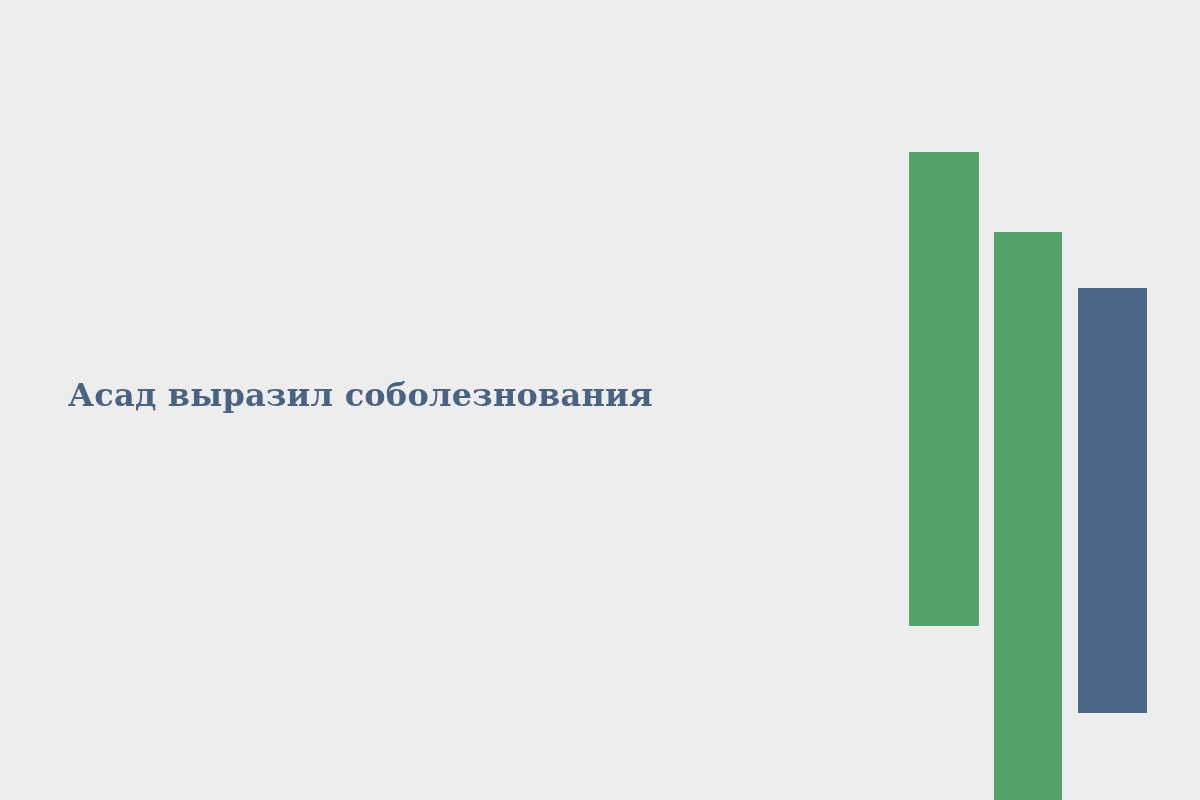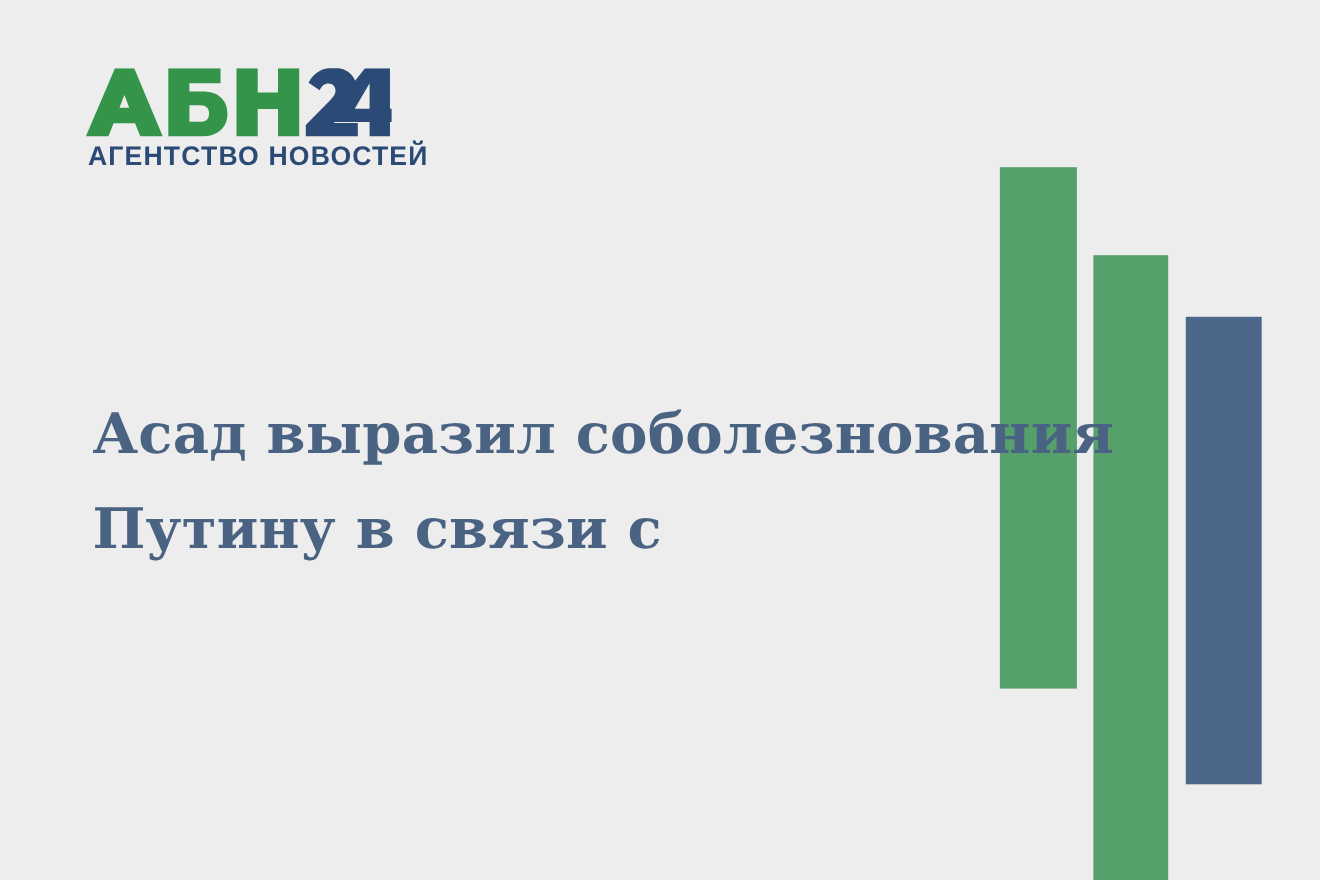--- a/index.html
+++ b/index.html
@@ -58,26 +58,26 @@
     color: #2b4a75;
     line-height: 1;
     white-space: nowrap;
     transform: scaleX(0.985);
     transform-origin: left center;
   }
 
   
   #headline {
     position: absolute;
-    left: 84px;
+    left: 68px;
     top: 352px;
     width: 800px;
     margin: 0;
     font-family: "DejaVu Serif", "Liberation Serif", serif;
-    font-size: 51px;
+    font-size: 32px;
     font-weight: 700;
     line-height: 86px;
     color: #4a6382;
     letter-spacing: 0.2px;
   }
   #headline .hl-line {
     display: block;
     white-space: nowrap;
   }
 </style>
@@ -85,34 +85,18 @@
 <body>
 
 <div id="card" style="background: rgb(237, 237, 237);">
 
   <div id="bars">
     <div class="bar" id="bar-1" style="background: rgb(86, 160, 107);"></div>
     <div class="bar" id="bar-2" style="background: rgb(86, 160, 107);"></div>
     <div class="bar" id="bar-3" style="background: rgb(76, 102, 137);"></div>
   </div>
 
-  <div id="logo">
-    <svg id="logo-mark" viewBox="0 0 278 62" aria-hidden="true">
-
-      <path fill="#349449" d="M26.5 0 h17.5 L70 62 H49.6 L44.8 50 H25.3 L20.5 62 H0 Z M30.6 36 h8.9 L35.1 24.4 Z"></path>
-
-      <path fill="#349449" d="M75 0 h47.5 v13.6 H94.2 v7.6 h12.2 c13.8 0 22.4 7.6 22.4 20 0 12.6 -8.8 20.8 -22.8 20.8 H75 Z M94.2 33.6 v15.1 h10.1 c5 0 7.8 -2.7 7.8 -7.6 0 -4.8 -2.8 -7.5 -7.8 -7.5 Z"></path>
-
-      <path fill="#349449" d="M137 0 h19.3 v22.2 h18.4 V0 H194 v62 h-19.3 V37.2 h-18.4 V62 H137 Z"></path>
-
-      <path fill="#2b4a75" d="M202.5 13.2 C206.8 4.6 215.1 -0.6 225.1 -0.6 c12.3 0 21.2 8.1 21.2 19.3 0 6.3 -2.6 11.5 -9.3 18.5 L225.5 49.8 h21.8 V62 H200 V51.6 l22.4 -22.8 c3.4 -3.5 4.6 -5.8 4.6 -8.6 0 -3.7 -2.7 -6.3 -6.5 -6.3 -3.4 0 -5.8 1.8 -7.9 6.1 Z"></path>
-
-      <path fill="#2b4a75" d="M276.5 0 v36.9 h7.2 V49 h-7.2 v13 H258 V49 h-33.8 V37.5 L253.8 0 Z M258 13.6 244.5 36.9 H258 Z"></path>
-    </svg>
-    <span id="logo-tagline" style="color: rgb(43, 74, 117);">АГЕНТСТВО НОВОСТЕЙ</span>
-  </div>
 
   <h1 id="headline" style="color: rgb(74, 99, 130);">
     <span class="hl-line">Асад выразил соболезнования</span>
-    <span class="hl-line">Путину в связи с</span>
   </h1>
 
 </div>
 
 </body></html>

